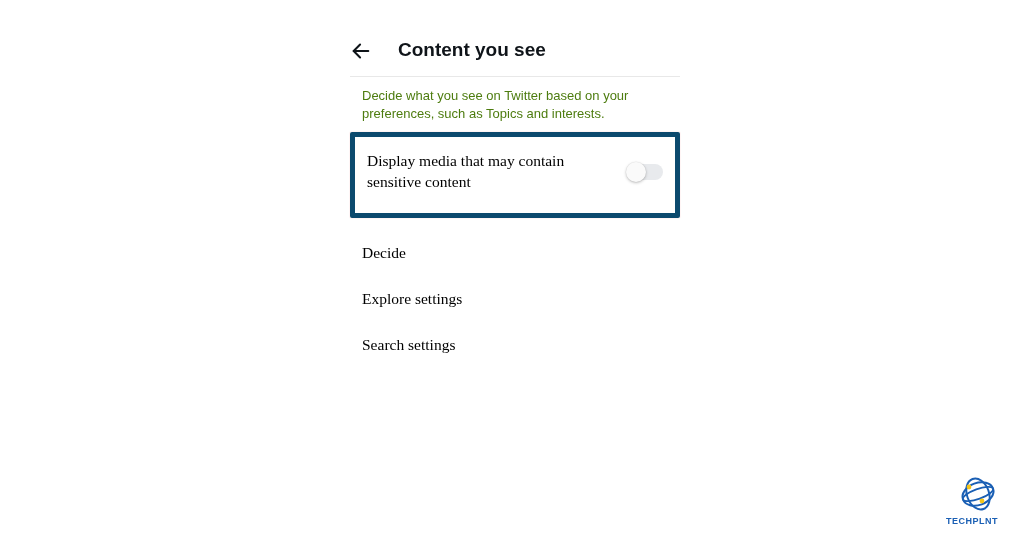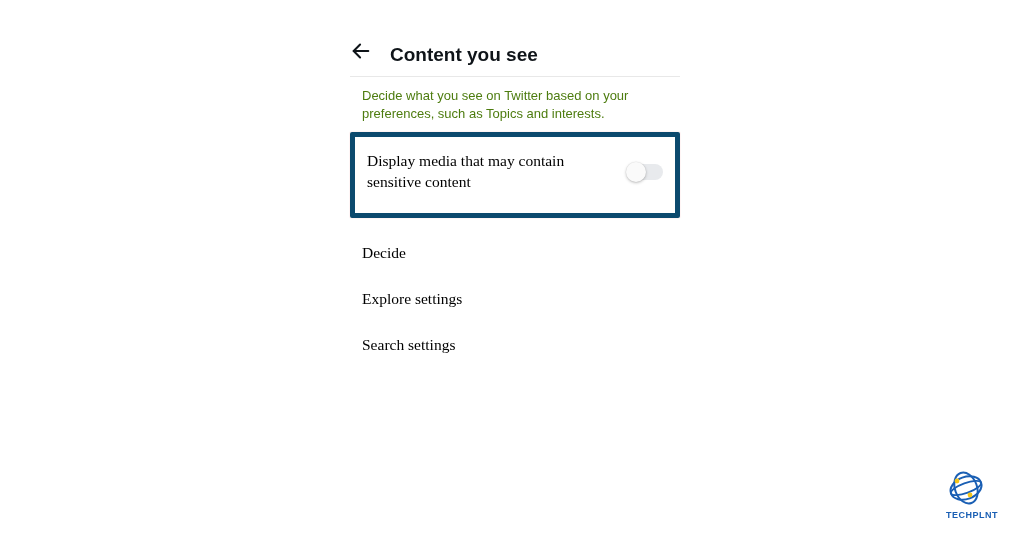--- a/index.html
+++ b/index.html
@@ -15,22 +15,22 @@
       position: relative;
     }
     .settings-panel {
       position: absolute;
       left: 350px;
       top: 30px;
       width: 330px;
     }
     .header {
       display: flex;
-      align-items: flex-end;
-      gap: 18px;
+      align-items: center;
+      gap: 26px;
       padding: 4px 0 10px 0;
       border-bottom: 1px solid #e8e8e8;
     }
     .back-icon {
       margin-top: 6px;
       cursor: pointer;
     }
     .header-text {
       display: flex;
       flex-direction: column;
@@ -94,24 +94,24 @@
     .nav-item {
       font-family: Georgia, 'Times New Roman', serif;
       font-size: 15.5px;
       color: #000000;
       padding: 14px 12px;
       cursor: pointer;
     }
     .logo-corner {
       position: absolute;
       right: 26px;
-      bottom: 18px;
+      bottom: 12px;
       display: flex;
       flex-direction: column;
-      align-items: flex-start;
+      align-items: flex-end;
       gap: 2px;
     }
     .logo-icon {
       width: 40px;
       height: 40px;
     }
     .logo-text {
       font-family: Arial, sans-serif;
       font-size: 9px;
       font-weight: 700;

